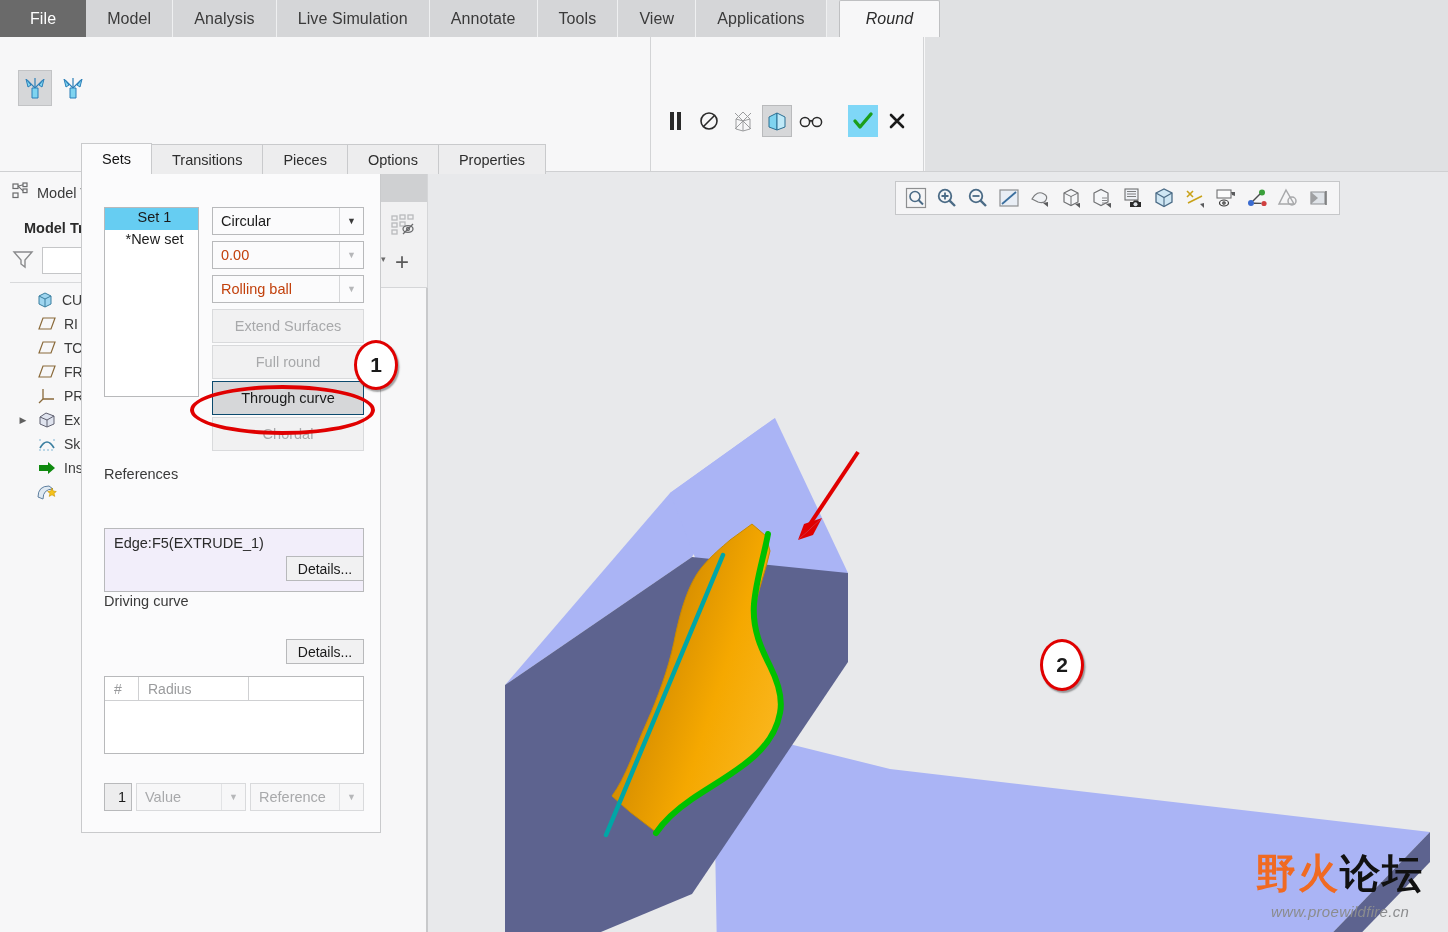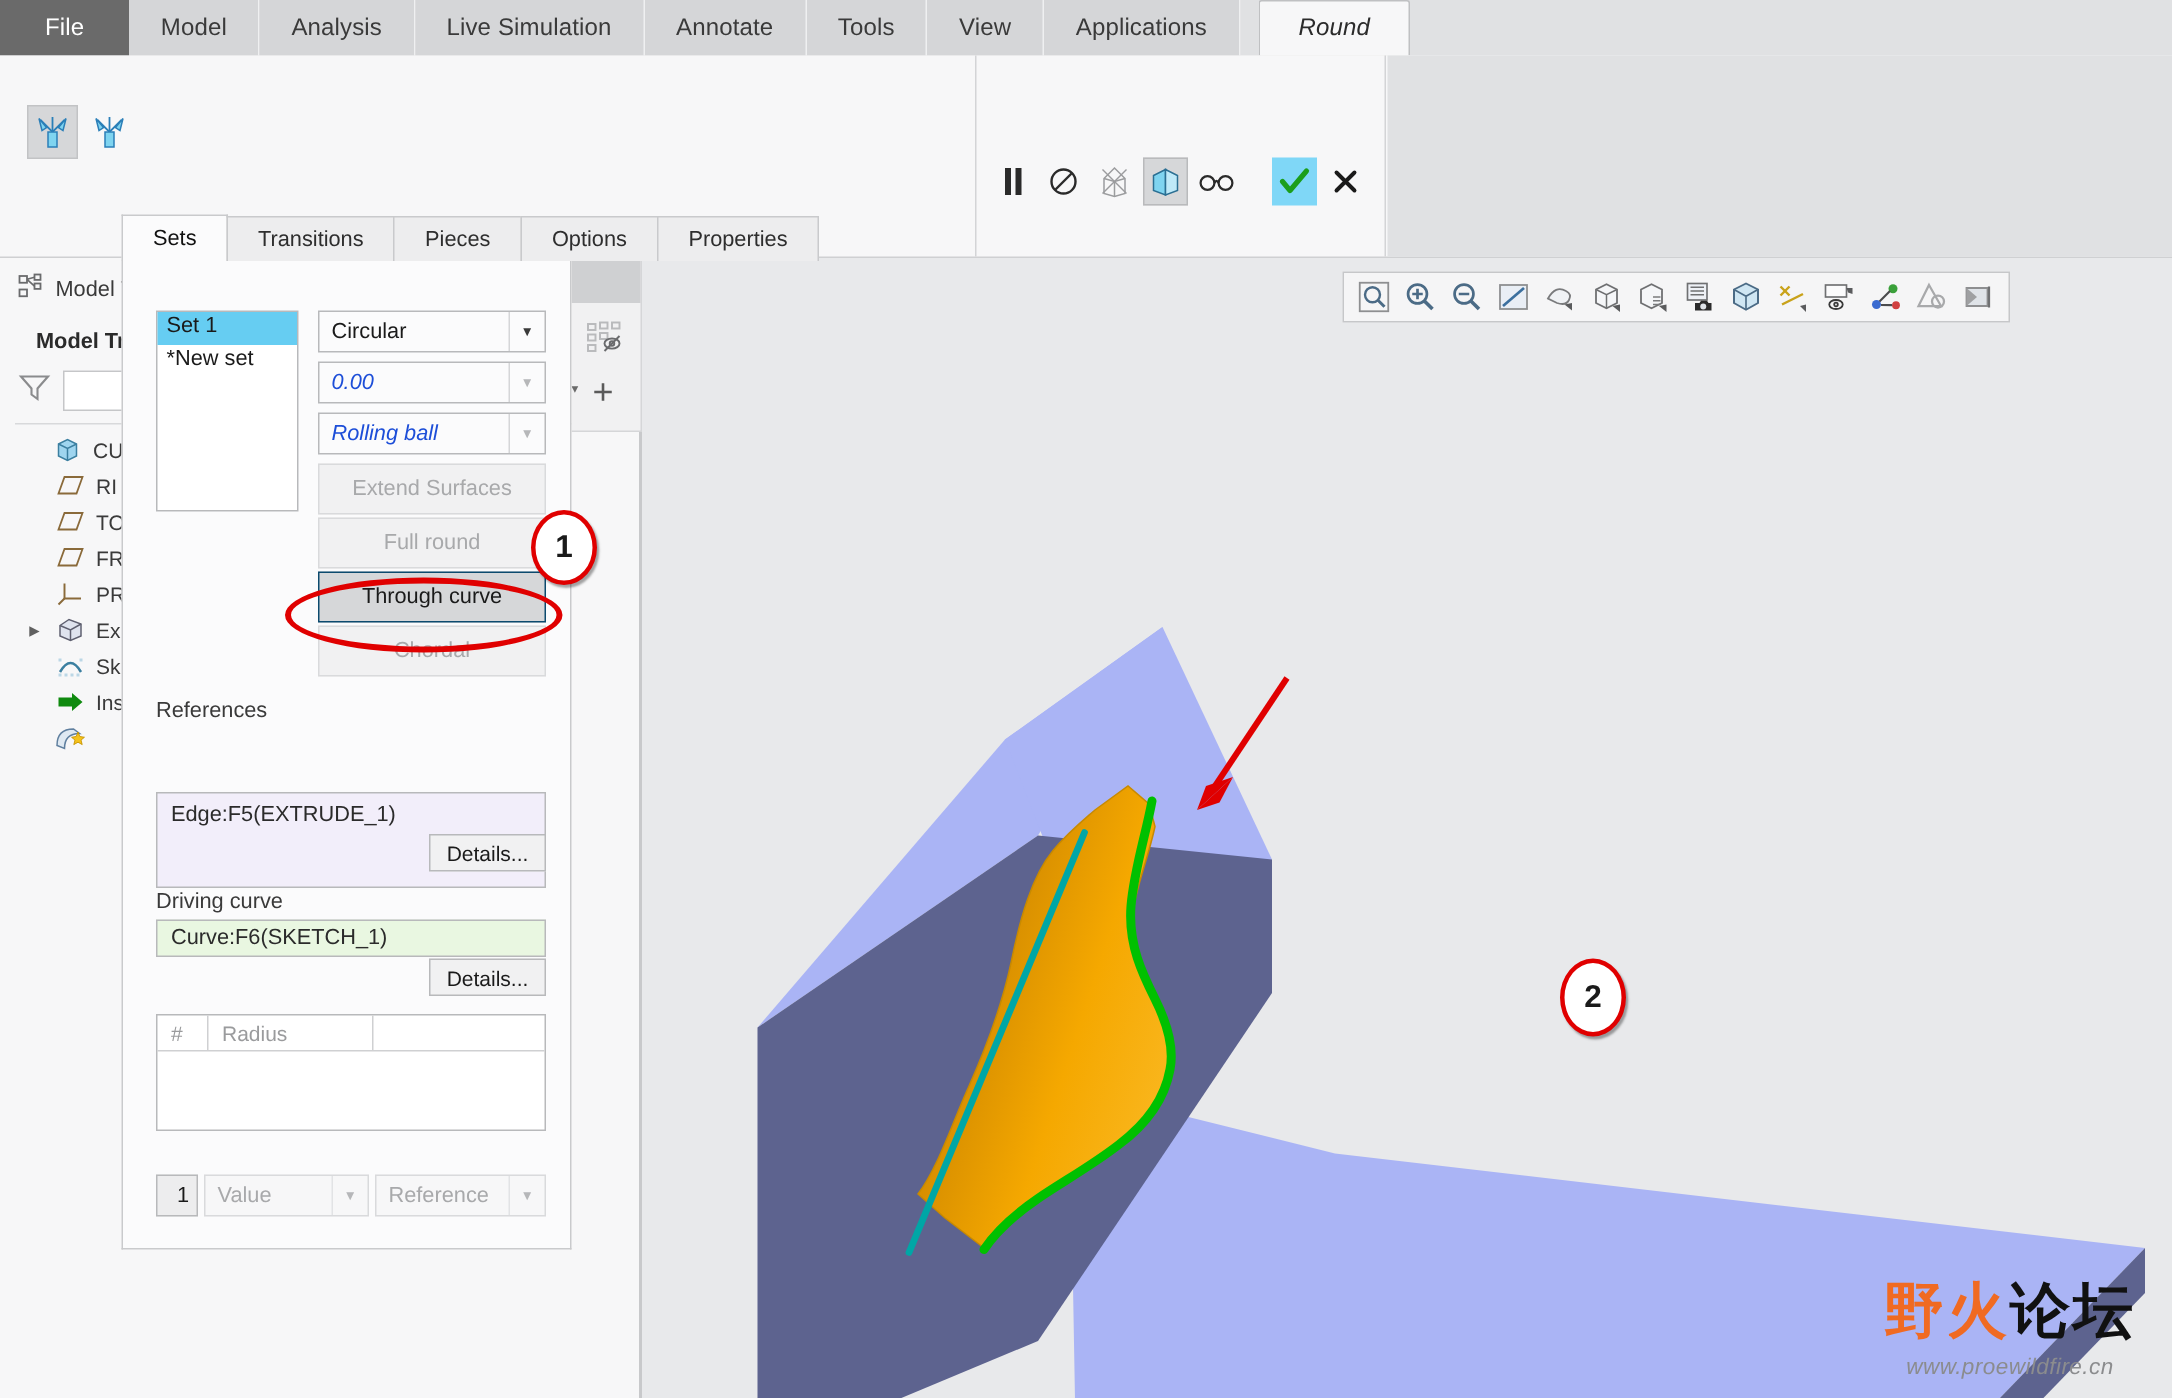--- a/index.html
+++ b/index.html
@@ -127,35 +127,36 @@
   .panel-right-strip {
     position: absolute; left: 381px; top: 173px; width: 47px; height: 115px;
     background: #f1f1f2; border: 1px solid #d5d6d8; border-left: none; z-index: 19;
   }
   .strip-top { position: absolute; left: 0; top: 0; width: 46px; height: 28px; background: #cfd0d2; }
   .strip-ico1 { position: absolute; left: 10px; top: 40px; }
   .strip-plus { position: absolute; left: 14px; top: 76px; font-size: 24px; color: #5a5a5a; line-height: 1; }
   .strip-caret { position: absolute; left: 0px; top: 80px; font-size: 9px; color: #6a6a6a; }
 
   .sets-list {
-    position: absolute; left: 22px; top: 34px; width: 95px; height: 134px;
+    position: absolute; left: 22px; top: 34px; width: 95px; height: 190px;
     background: #ffffff; border: 1px solid #b8b9bb;
     padding: 0;
+    text-align: center;
   }
   .set-item { height: 22px; font-size: 14.5px; color: #1a1a1a; padding: 1px 0 0 6px; }
   .set-item.sel { background: #66cdf2; }
 
   .ctrl-col { position: absolute; left: 130px; top: 34px; width: 152px; }
   .cmb {
     position: relative; width: 152px; height: 28px; margin-bottom: 6px;
     background: #fbfbfc; border: 1px solid #b8b9bb;
     display: flex; align-items: center;
   }
   .cmb .val { padding-left: 8px; font-size: 14.5px; color: #1a1a1a; }
-  .cmb.dis .val { color: #1d4ed8; font-style: italic; }
+  .cmb.dis .val { color: #c2410c; }
   .cmb .arrow {
     position: absolute; right: 0; top: 0; width: 24px; height: 26px;
     display: flex; align-items: center; justify-content: center;
     border-left: 1px solid #d5d6d8; font-size: 9px; color: #3a3a3a;
   }
   .cmb.dis .arrow { color: #b6b7b9; }
   .tbtn {
     width: 152px; height: 34px; margin-top: 2px;
     display: flex; align-items: center; justify-content: center;
     font-size: 14.5px; color: #a8a9ab;
@@ -545,23 +546,20 @@
       <div class="tbtn">Chordal</div>
     </div>
 
     <div class="lbl sec-references">References</div>
     <div class="refs-box">
       <div class="txt">Edge:F5(EXTRUDE_1)</div>
     </div>
     <div class="btn-details details-1">Details...</div>
 
     <div class="lbl sec-driving">Driving curve</div>
-    <div class="driving-box">
-      <div class="txt">Curve:F6(SKETCH_1)</div>
-    </div>
     <div class="btn-details details-2">Details...</div>
 
     <div class="radius-table">
       <div class="rt-head">
         <div class="rt-th c0">#</div>
         <div class="rt-th c1">Radius</div>
         <div class="rt-th c2"></div>
       </div>
     </div>
 

